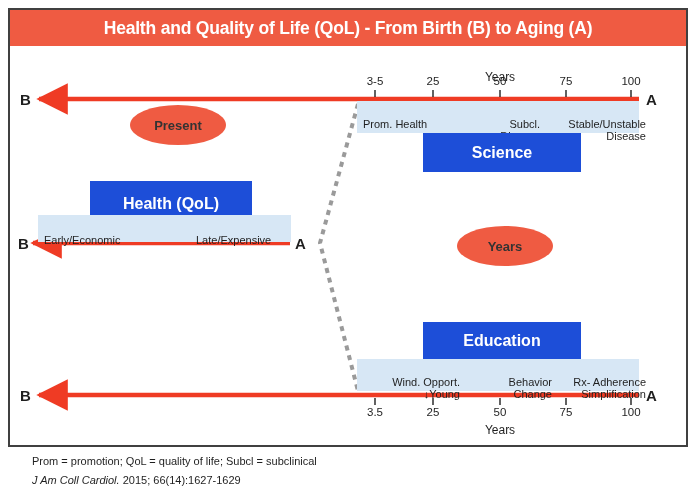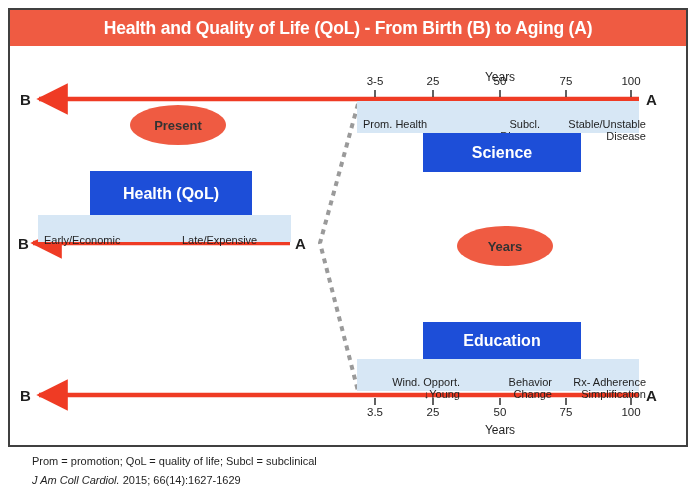--- a/index.html
+++ b/index.html
@@ -148,30 +148,30 @@
         <line x1="621" y1="352" x2="621" y2="359"></line>
       </g>
 
       <polyline points="348,58 310,197 348,345" fill="none" stroke="#9a9a9a" stroke-width="4" stroke-dasharray="5,5" stroke-linecap="butt"></polyline>
     </svg>
 
     <div class="oval" style="left:120px;top:59px;width:96px;height:40px;">
       <span>Present</span>
     </div>
 
-    <div class="blue-box" style="left:80px;top:125px;width:162px;height:45px;">
+    <div class="blue-box" style="left:80px;top:135px;width:162px;height:45px;">
       <span>Health (QoL)</span>
     </div>
 
     <div class="lightbar" style="left:28px;top:169px;width:253px;height:27px;"></div>
 
     <div class="phase-label left" style="left:34px;top:175px;width:120px;">
       <span>Early/Economic</span>
     </div>
-    <div class="phase-label left" style="left:172px;top:175px;width:110px;">
+    <div class="phase-label left" style="left:186px;top:175px;width:110px;">
       <span>Late/Expensive</span>
     </div>
 
     <div class="endpoint" style="left:8px;top:189px;">
       <span>B</span>
     </div>
     <div class="endpoint" style="left:285px;top:189px;">
       <span>A</span>
     </div>
 

